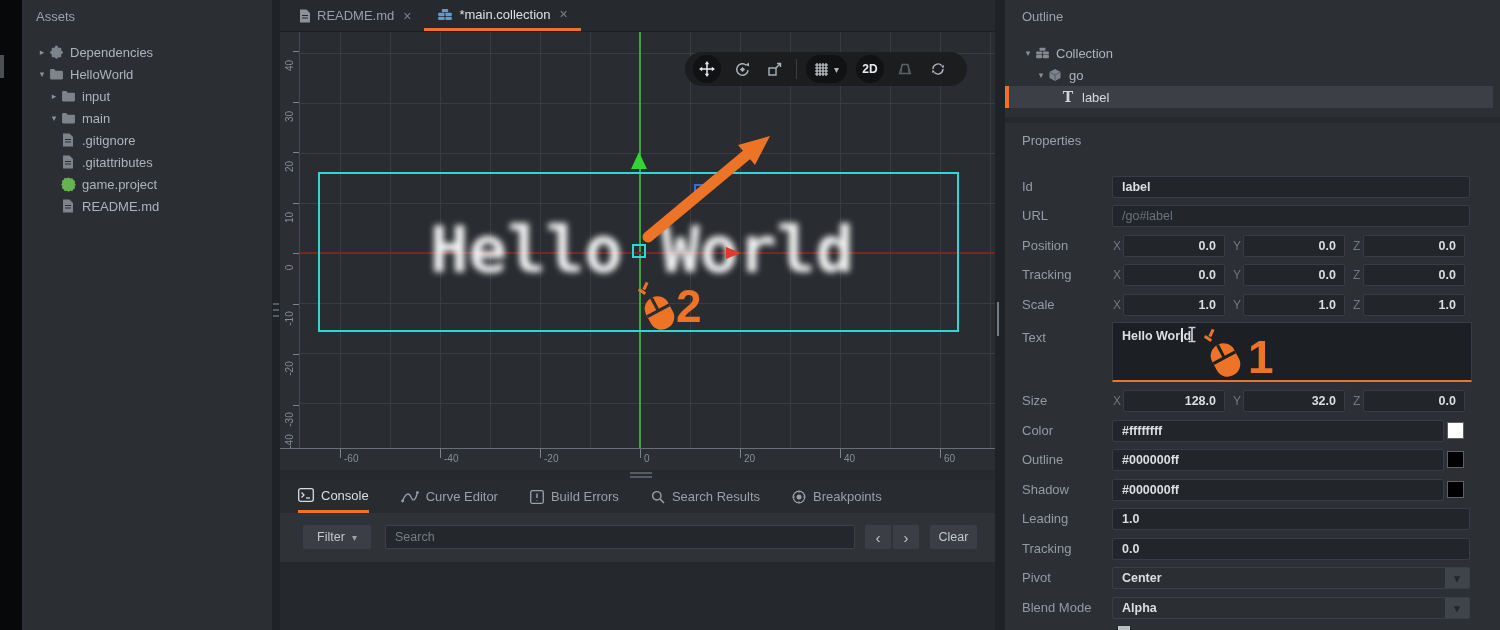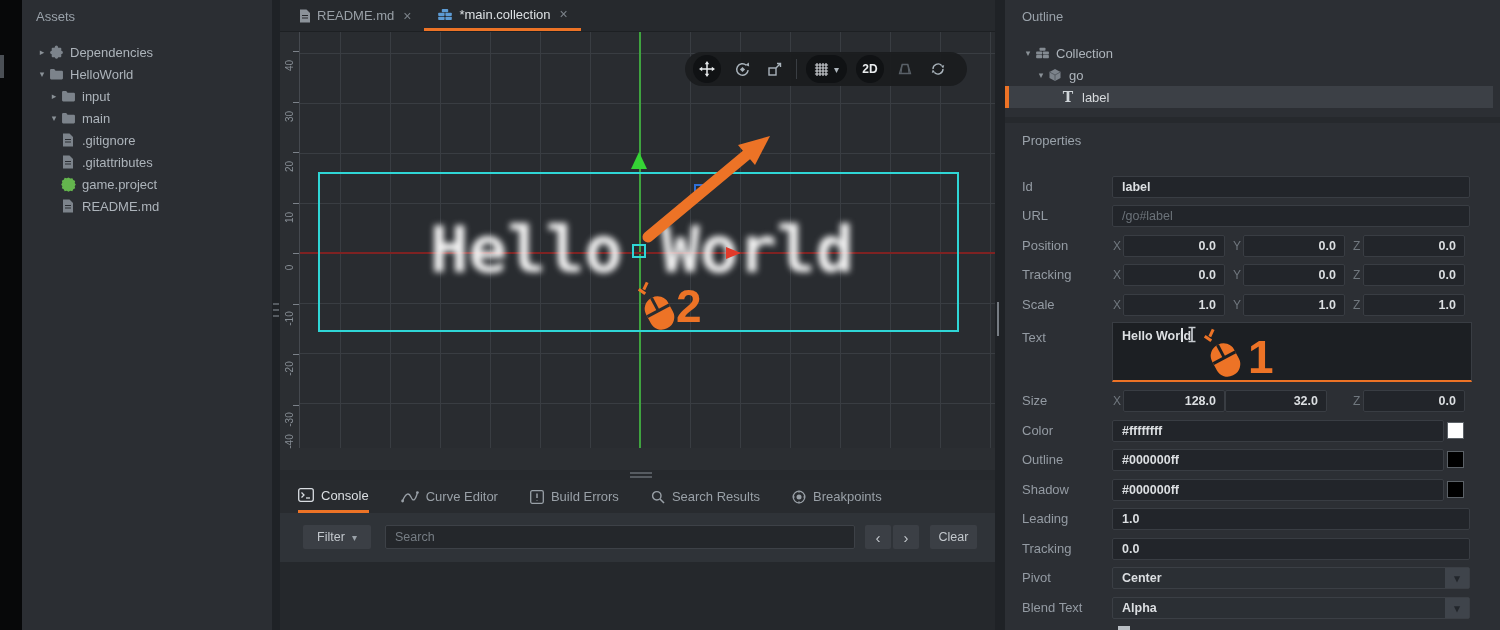--- a/index.html
+++ b/index.html
@@ -261,20 +261,36 @@
         <span class="tick" style="top:221px"></span>
       <span class="lbl" style="top:281px">-10</span>
         <span class="tick" style="top:272px"></span>
       <span class="lbl" style="top:331px">-20</span>
         <span class="tick" style="top:322px"></span>
       <span class="lbl" style="top:382px">-30</span>
         <span class="tick" style="top:373px"></span>
       <span class="lbl" style="top:404px">-40</span>
     </div>
 
+    <div class="ruler-h">
+      <span class="tick" style="left:60px"></span>
+        <span class="lbl" style="left:64px">-60</span>
+      <span class="tick" style="left:160px"></span>
+        <span class="lbl" style="left:164px">-40</span>
+      <span class="tick" style="left:260px"></span>
+        <span class="lbl" style="left:264px">-20</span>
+      <span class="tick" style="left:360px"></span>
+        <span class="lbl" style="left:364px">0</span>
+      <span class="tick" style="left:460px"></span>
+        <span class="lbl" style="left:464px">20</span>
+      <span class="tick" style="left:560px"></span>
+        <span class="lbl" style="left:564px">40</span>
+      <span class="tick" style="left:660px"></span>
+        <span class="lbl" style="left:664px">60</span>
+    </div>
 
     <div class="grid">
       <div class="axis-y"></div>
       <div class="axis-x"></div>
       <div class="sel-rect"></div>
       <div class="hello">Hello World</div>
       <div class="gizmo-y"></div>
       <div class="gizmo-x"></div>
       <div class="origin-sq"></div>
       <div class="handle-sq"></div>
@@ -505,21 +521,21 @@
     </span>
     <div class="mouse" style="--mbg:#1c1f23; left:208px; top:343px;"></div>
     <div class="mtick" style="left:199px;top:337px;width:8px;height:3px;transform:rotate(35deg)"></div>
     <div class="mtick" style="left:205px;top:329px;width:3px;height:8px;transform:rotate(25deg)"></div>
     <div class="ann-num" style="left:243px; top:334px;">1</div>
 
     <div class="prop-label" style="top:390px">Size</div>
     <span class="vax" style="left:108px;top:390px">X</span>
     <div class="vfield" style="left:118px;top:390px">128.0</div>
     <span class="vax" style="left:228px;top:390px">Y</span>
-    <div class="vfield" style="left:220px;top:390px">32.0</div>
+    <div class="vfield" style="left:238px;top:390px">32.0</div>
     <span class="vax" style="left:348px;top:390px">Z</span>
     <div class="vfield" style="left:358px;top:390px">0.0</div>
 
     <div class="prop-label" style="top:420px">Color</div>
     <div class="pfield" style="left:107px;top:420px;width:332px">#ffffffff</div>
     <div class="swatch" style="left: 442px; top: 422px; background: rgb(255, 255, 255);"></div>
 
     <div class="prop-label" style="top:449px">Outline</div>
     <div class="pfield" style="left:107px;top:449px;width:332px">#000000ff</div>
     <div class="swatch" style="left: 442px; top: 451px; background: rgb(0, 0, 0);"></div>
@@ -533,21 +549,21 @@
 
     <div class="prop-label" style="top:538px">Tracking</div>
     <div class="pfield" style="left:107px;top:538px;width:358px">0.0</div>
 
     <div class="prop-label" style="top:567px">Pivot</div>
     <div class="ddown" style="top:567px">
       <span>Center</span>
       <span class="dz">▾</span>
     </div>
 
-    <div class="prop-label" style="top:597px">Blend Text</div>
+    <div class="prop-label" style="top:597px">Blend Mode</div>
     <div class="ddown" style="top:597px">
       <span>Alpha</span>
       <span class="dz">▾</span>
     </div>
     <div class="chk-sliver"></div>
   </div>
 
 </div>
 
 </body></html>

